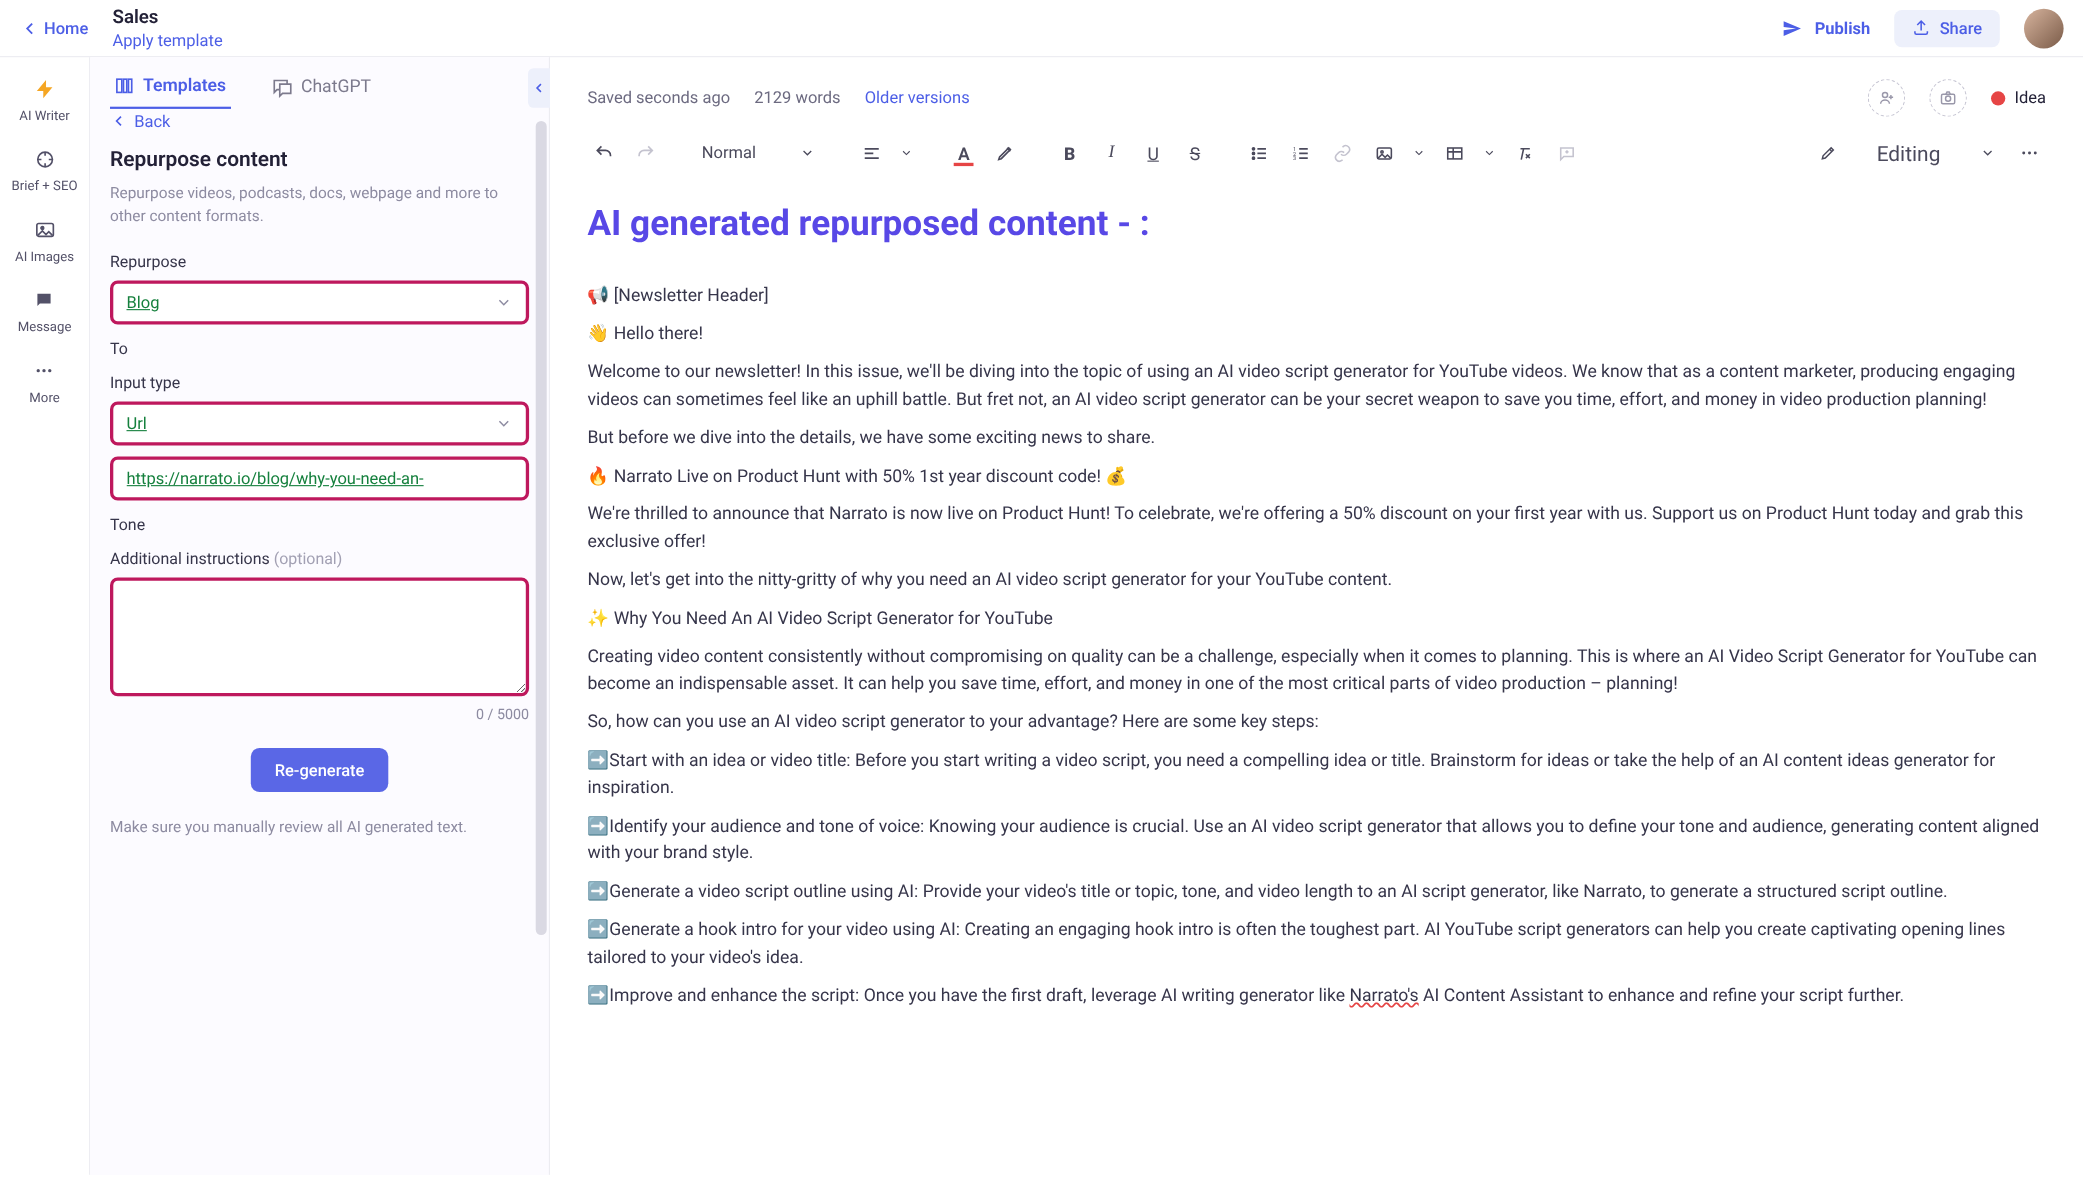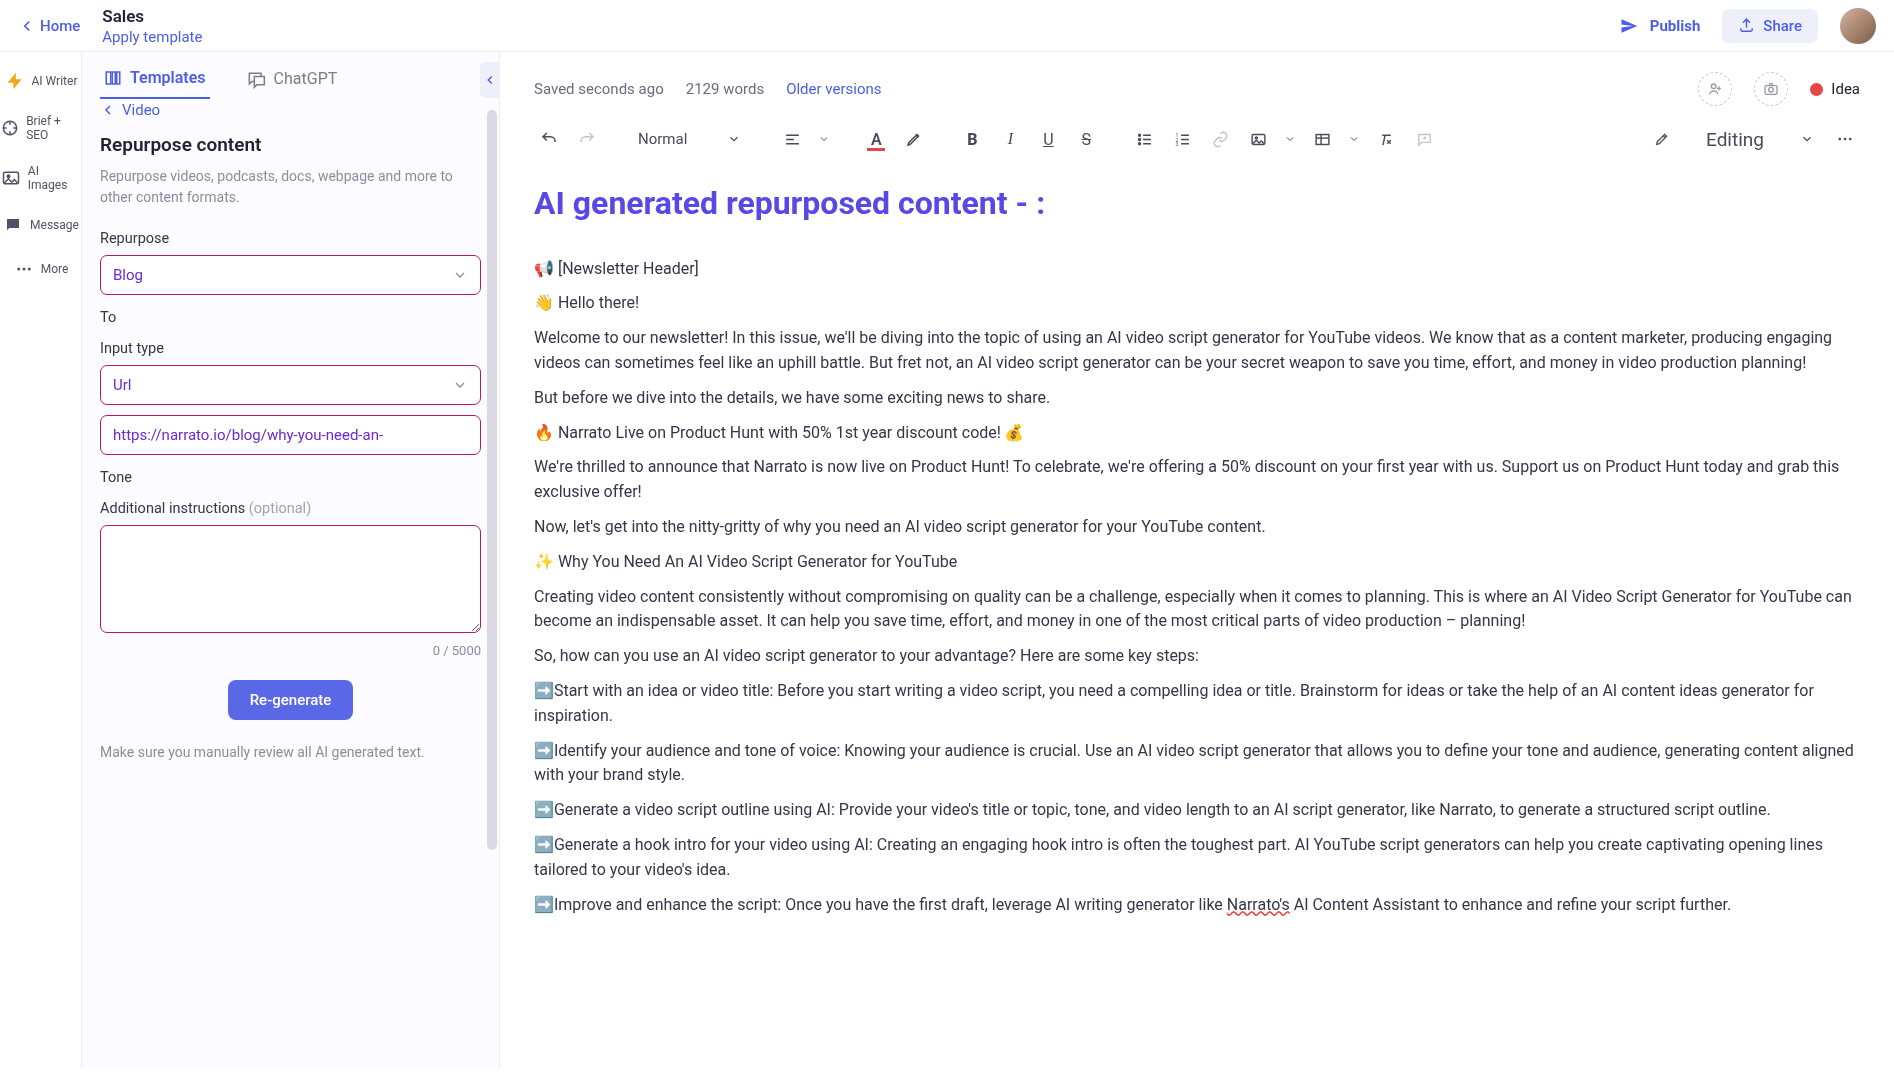--- a/index.html
+++ b/index.html
@@ -15,36 +15,36 @@
 .header-spacer { flex: 1; }
 .publish-btn { display: flex; align-items: center; gap: 12px; color: #4c5ee6; font-size: 15px; font-weight: 700; cursor: pointer; margin-right: 22px; }
 .share-btn { display: flex; align-items: center; gap: 8px; background: #edf0fb; color: #4c5ee6; font-size: 15px; font-weight: 500; padding: 8px 16px; border-radius: 7px; cursor: pointer; margin-right: 22px; }
 .avatar { width: 36px; height: 36px; border-radius: 50%; background: linear-gradient(135deg,#d7b49e,#7a5b48); }
 
 
 .layout { display: flex; height: calc(1076px - 60px); }
 
 
 .vnav { width: 82px; border-right: 1px solid #ececf1; display: flex; flex-direction: column; align-items: center; padding-top: 18px; gap: 22px; }
-.vnav-item { display: flex; flex-direction: row; align-items: center; gap: 6px; cursor: pointer; }
+.vnav-item { display: flex; flex-direction: column; align-items: center; gap: 6px; cursor: pointer; }
 .vnav-item .lbl { font-size: 12px; color: #535168; }
 .vnav-icon { width: 22px; height: 22px; display:flex; align-items:center; justify-content:center; }
 
 
 .sidebar-wrap { position: relative; width: 418px; background: #fcfbff; border-right: 1px solid #ececf1; display:flex; flex-direction:column; }
 .tabs { display: flex; gap: 32px; padding: 6px 18px 0 18px; }
 .tab { display: flex; align-items: center; gap: 8px; padding: 10px 4px; font-size: 16px; color: #7c7a8d; cursor: pointer; }
 .tab.active { color: #4c5ee6; font-weight: 600; border-bottom: 2px solid #4c5ee6; }
 .back-link { display: flex; align-items: center; gap: 6px; color: #4c5ee6; font-size: 15px; padding: 2px 18px 10px; cursor: pointer; }
 .panel { padding: 4px 18px 20px; overflow-y: auto; flex:1; }
 .panel h2 { font-size: 19px; font-weight: 600; color: #232137; margin-bottom: 10px; }
 .panel .desc { font-size: 14px; color: #8d8ba1; line-height: 1.5; margin-bottom: 22px; }
 .field-label { font-size: 14.5px; color: #36354a; margin-bottom: 8px; margin-top: 14px; }
 .field-label .opt { color: #a2a0b3; font-weight: 400; }
-.select, .input, .textarea { width: 100%; border: 1px solid #be185d; border-radius: 7px; background: #fff; font-size: 15px; color: #6d28d9; }
+.select, .input, .textarea { width: 100%; border: 3px solid #be185d; border-radius: 7px; background: #fff; font-size: 15px; color: #15803d; text-decoration: underline; }
 .select { height: 40px; display: flex; align-items: center; justify-content: space-between; padding: 0 12px; cursor: pointer; }
 .select svg { color: #8d8ba1; }
 .input { height: 40px; padding: 0 12px; }
 .textarea { height: 108px; padding: 10px 12px; resize: vertical; }
 .counter { font-size: 13px; color: #8d8ba1; text-align: right; margin-top: 6px; }
 .regen-btn { display: block; margin: 22px auto 0; background: #5a67e6; color: #fff; border: none; padding: 11px 22px; border-radius: 8px; font-size: 15px; font-weight: 500; cursor: pointer; }
 .review-note { font-size: 14px; color: #8d8ba1; margin-top: 22px; line-height: 1.5; }
 .collapse-arrow { position: absolute; right: -1px; top: 10px; width: 20px; height: 36px; background: #edf0fb; border-radius: 5px 0 0 5px; display:flex; align-items:center; justify-content:center; cursor:pointer; color:#4c5ee6; }
 .scroll-track { position:absolute; right:0; top:50px; bottom:0; width:14px; }
 .scroll-thumb { position:absolute; right:2px; top:8px; width:10px; height:740px; background:#dad9e3; border-radius:5px; }
@@ -176,21 +176,21 @@
             <path d="M4 5h14v10H7l-3 3V5z"></path>
             <path d="M10 9h12v10h-9l-3 3V9z" fill="#fcfbff"></path>
           </svg>
         <span>ChatGPT</span>
       </div>
     </div>
     <div class="back-link">
       <svg width="16" height="16" viewBox="0 0 24 24" fill="none" stroke="currentColor" stroke-width="2.2">
           <polyline points="15 6 9 12 15 18"></polyline>
         </svg>
-      <span>Video</span>
+      <span>Back</span>
     </div>
     <div class="panel">
       <h2>Repurpose content</h2>
       <div class="desc">Repurpose videos, podcasts, docs, webpage and more to other content formats.</div>
 
       <div class="field-label">Repurpose</div>
       <div class="select">
         <span>Blog</span>
         <svg width="16" height="16" viewBox="0 0 24 24" fill="none" stroke="currentColor" stroke-width="2">
             <polyline points="6 9 12 15 18 9"></polyline>

